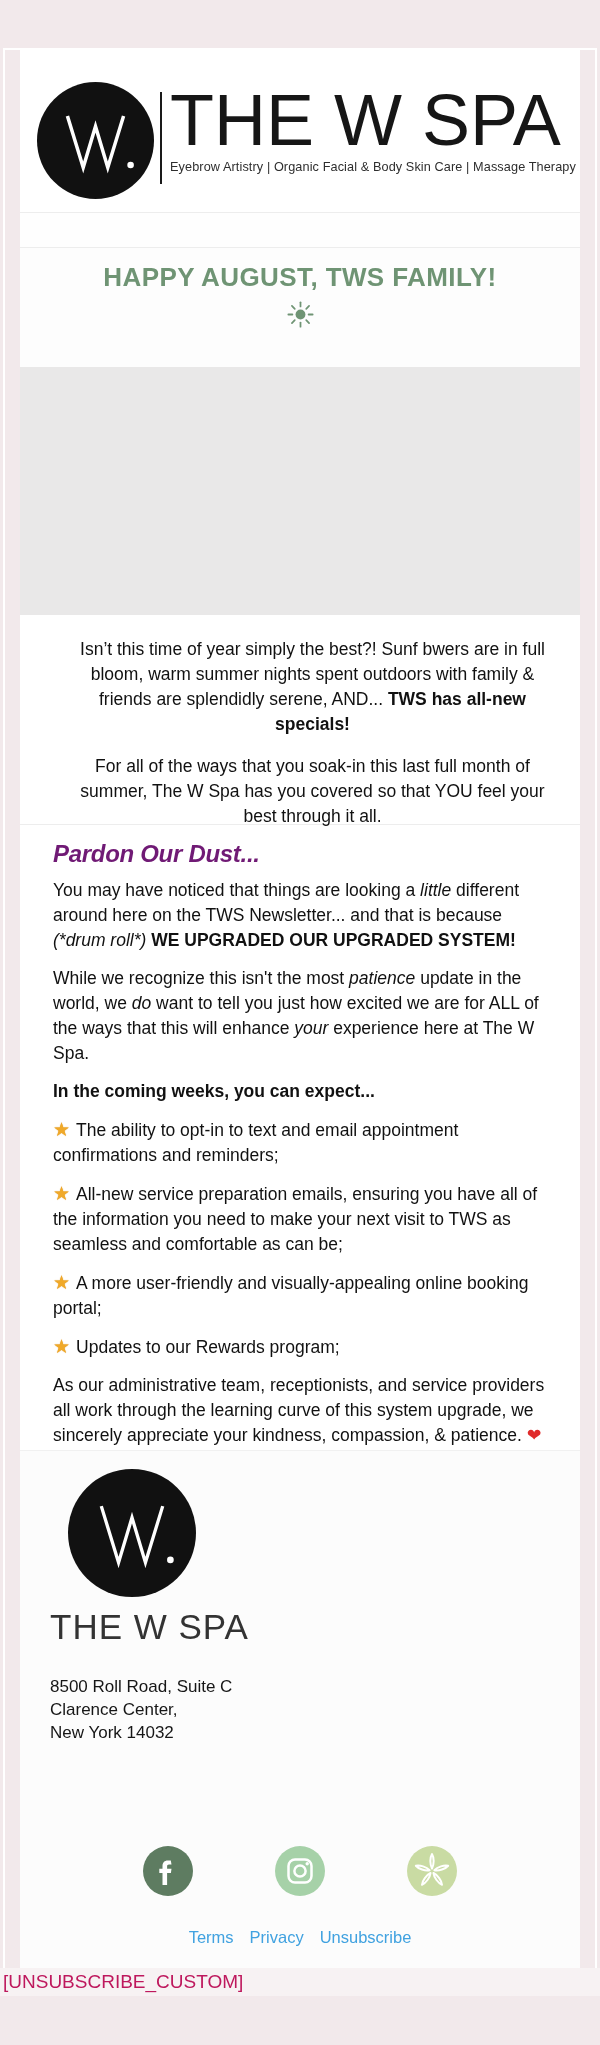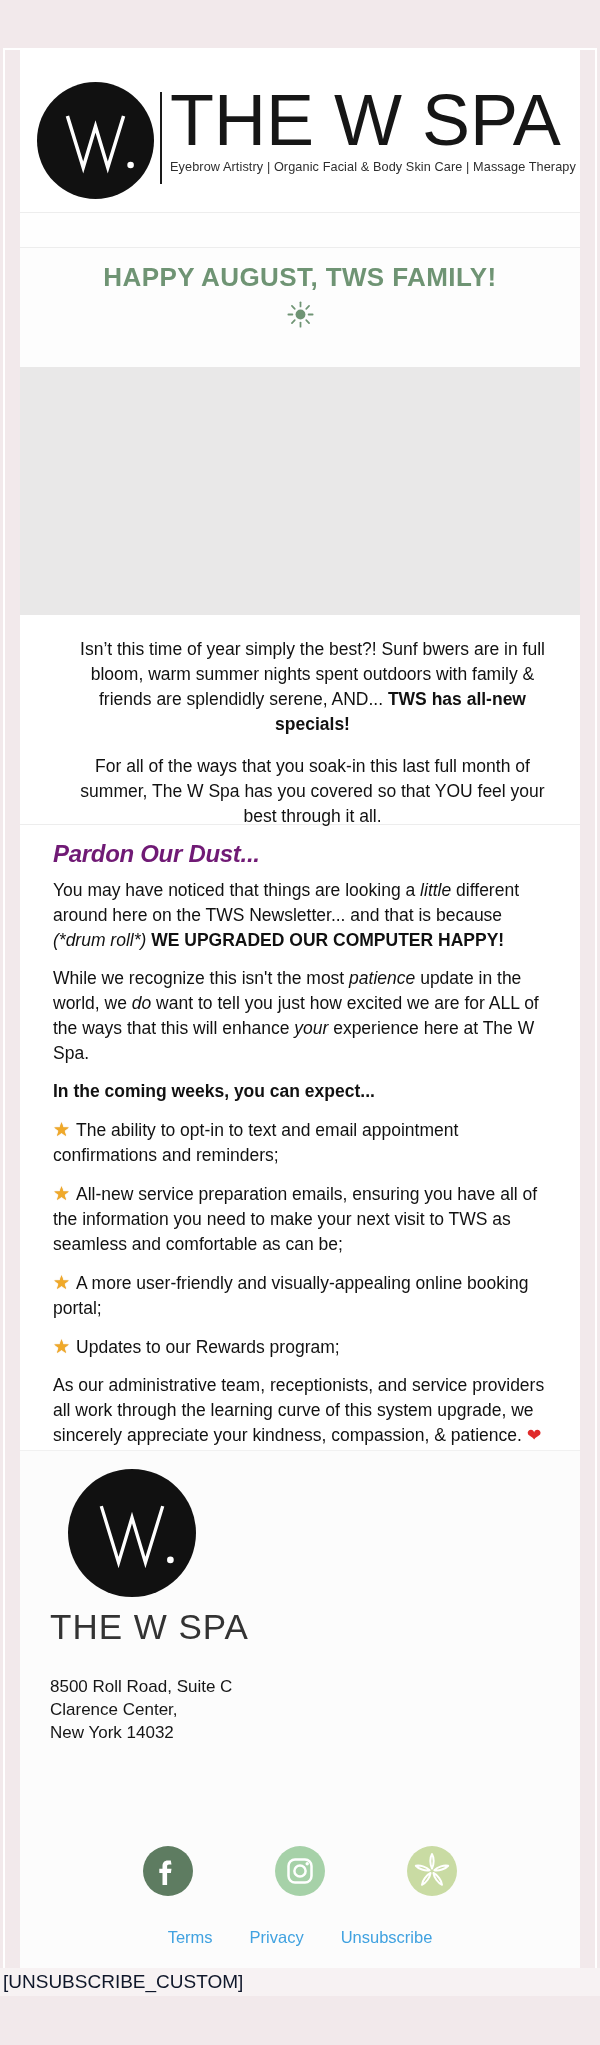--- a/index.html
+++ b/index.html
@@ -104,28 +104,28 @@
     margin-top:28px;font-size:17px;line-height:23px;color:#161616;
   }
   .social-row{
     margin:102px 30px 0 0;
     display:flex;justify-content:center;gap:82px;
   }
   .social-btn{width:50px;height:50px;border-radius:50%;display:block;cursor:pointer;border:none;padding:0;}
   .social-btn svg{display:block;}
   .links-row{
     margin:32px 30px 0 0;
-    display:flex;justify-content:center;gap:37px;
+    display:flex;justify-content:center;gap:16px;
     font-size:16.5px;
   }
   .links-row a{color:#41a2e0;text-decoration:none;cursor:pointer;}
   
   .unsub-band{
     height:28px;background:#f7f2f3;
-    font-size:19px;color:#0f172a;
+    font-size:19px;color:#be185d;
     display:flex;align-items:center;
     padding-left:3px;box-sizing:border-box;
   }
 </style>
 </head>
 <body>
 
 <div class="card-outer">
   <div class="card-inner">
     <div class="email-body">
@@ -166,21 +166,21 @@
 
       <div class="image-placeholder"></div>
 
       <div class="intro">
         <p><span>Isn’t this time of year simply the best?! Sunf bwers are in full bloom, warm summer nights spent outdoors with family &amp; friends are splendidly serene, AND... </span><b>TWS has all-new specials!</b></p>
         <p>For all of the ways that you soak-in this last full month of summer, The W Spa has you covered so that YOU feel your best through it all.</p>
       </div>
 
       <div class="pardon">
         <h2 class="pardon-heading">Pardon Our Dust...</h2>
-        <p><span>You may have noticed that things are looking a </span><i>little</i><span> different around here on the TWS Newsletter... and that is because </span><i>(*drum roll*)</i><span> </span><b>WE UPGRADED OUR COMPUTER HAPPY!</b></p>
+        <p><span>You may have noticed that things are looking a </span><i>little</i><span> different around here on the TWS Newsletter... and that is because </span><i>(*drum roll*)</i><span> </span><b>WE UPGRADED OUR UPGRADED SYSTEM!</b></p>
         <p><span>While we recognize this isn't the most </span><i>patience</i><span> update in the world, we </span><i>do</i><span> want to tell you just how excited we are for ALL of the ways that this will enhance </span><i>your</i><span> experience here at The W Spa.</span></p>
         <p><b>In the coming weeks, you can expect...</b></p>
         <p class="bullet"><span class="star">★</span><span>The ability to opt-in to text and email appointment confirmations and reminders;</span></p>
         <p class="bullet"><span class="star">★</span><span>All-new service preparation emails, ensuring you have all of the information you need to make your next visit to TWS as seamless and comfortable as can be;</span></p>
         <p class="bullet"><span class="star">★</span><span>A more user-friendly and visually-appealing online booking portal;</span></p>
         <p class="bullet"><span class="star">★</span><span>Updates to our Rewards program;</span></p>
         <p><span>As our administrative team, receptionists, and service providers all work through the learning curve of this system upgrade, we sincerely appreciate your kindness, compassion, &amp; patience. </span><span class="heart">❤</span></p>
       </div>
 
       <div class="footer">

